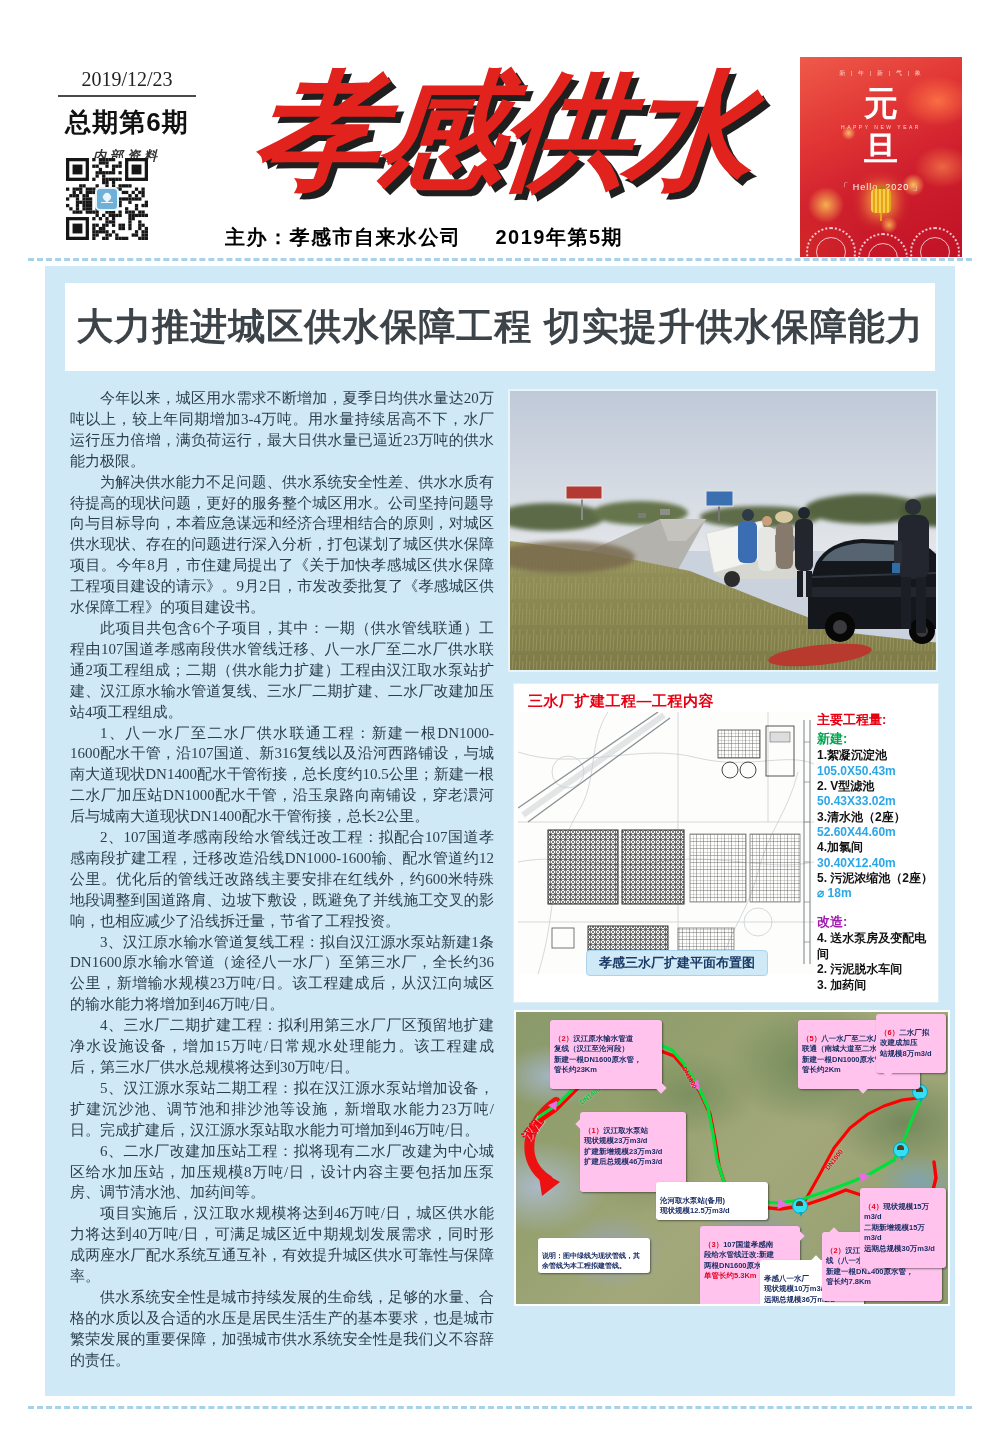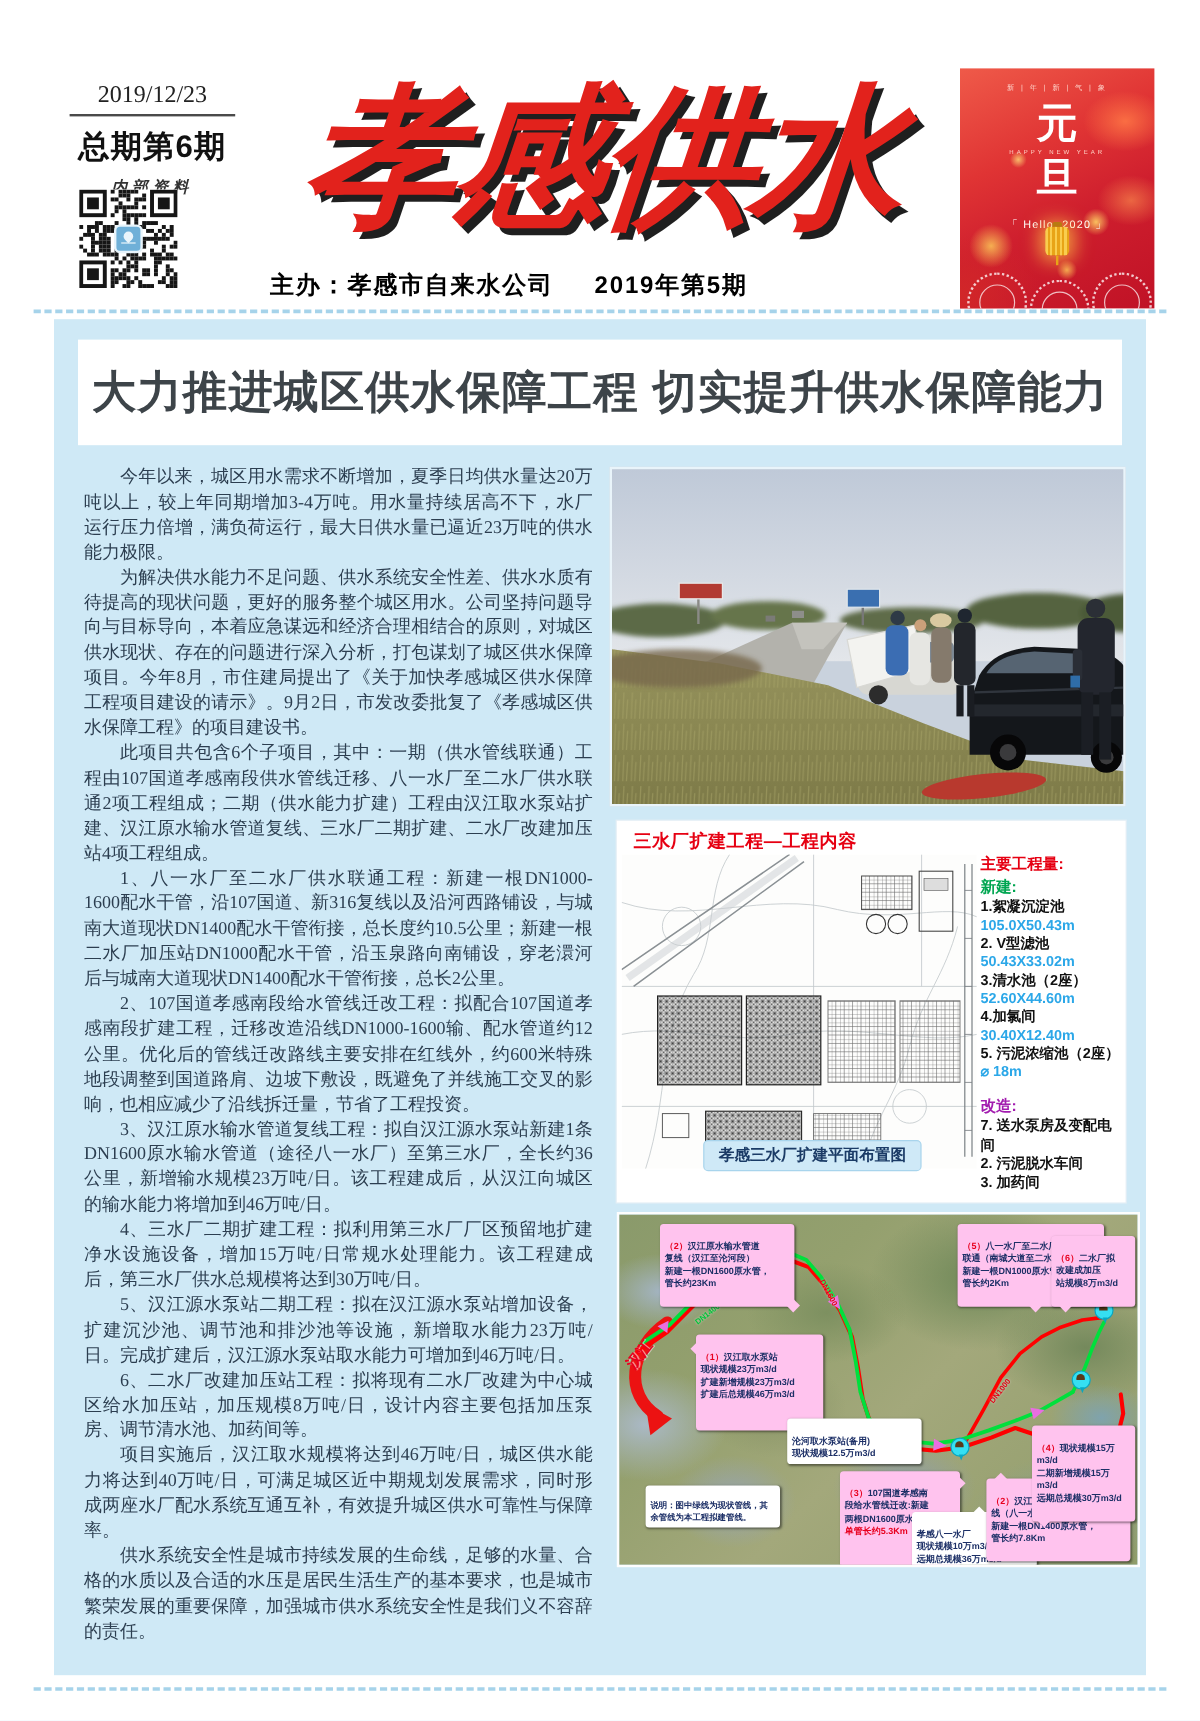--- a/index.html
+++ b/index.html
@@ -527,21 +527,21 @@
       <div class="i-dim">105.0X50.43m</div>
       <div class="i-name">2. V型滤池</div>
       <div class="i-dim">50.43X33.02m</div>
       <div class="i-name">3.清水池（2座）</div>
       <div class="i-dim">52.60X44.60m</div>
       <div class="i-name">4.加氯间</div>
       <div class="i-dim">30.40X12.40m</div>
       <div class="i-name">5. 污泥浓缩池（2座）</div>
       <div class="i-dim">⌀ 18m</div>
       <div class="r-head">改造:</div>
-      <div class="r-item">7. 送水泵房及变配电间</div>
+      <div class="r-item">4. 送水泵房及变配电间</div>
       <div class="r-item">2. 污泥脱水车间</div>
       <div class="r-item">3. 加药间</div>
     </div>
 
     <div class="d-caption">孝感三水厂扩建平面布置图</div>
   </figure>
 
   <figure class="map" style="margin:0">
     <div class="sat"></div>
 
@@ -586,21 +586,21 @@
     </div>
 
     <div class="co" style="left:282px;top:8px;width:114px;">
       <span class="n">（5）</span><span>八一水厂至二水厂供水
 联通（南城大道至二水厂）
 新建一根DN1000原水管，
 管长约2Km</span>
       <span class="tail" style="left:50%;bottom:-3px;"></span>
     </div>
 
-    <div class="co" style="left:360px;top:18px;width:62px;">
+    <div class="co" style="left:360px;top:2px;width:62px;">
       <span class="n">（6）</span><span>二水厂拟
 改建成加压
 站规模8万m3/d</span>
       <span class="tail" style="left:8px;bottom:-3px;"></span>
     </div>
 
 
     <div class="co" style="left:64px;top:100px;width:98px;">
       <span class="n">（1）</span><span>汉江取水泵站</span>
       <div>现状规模23万m3/d

